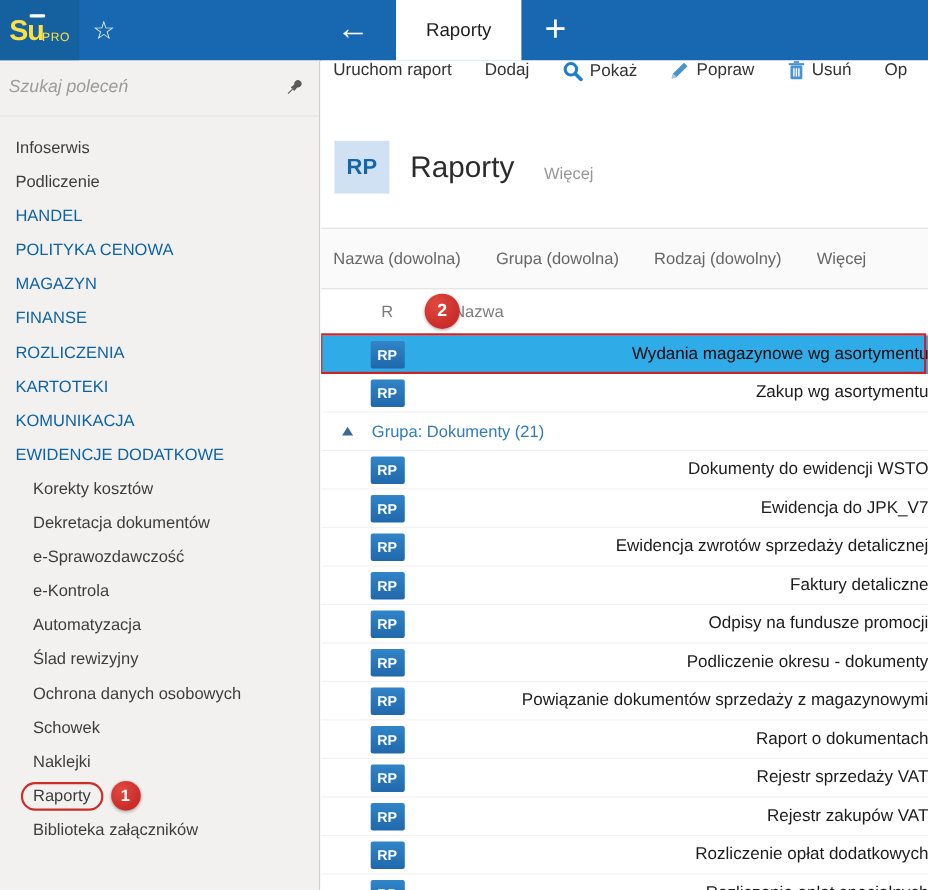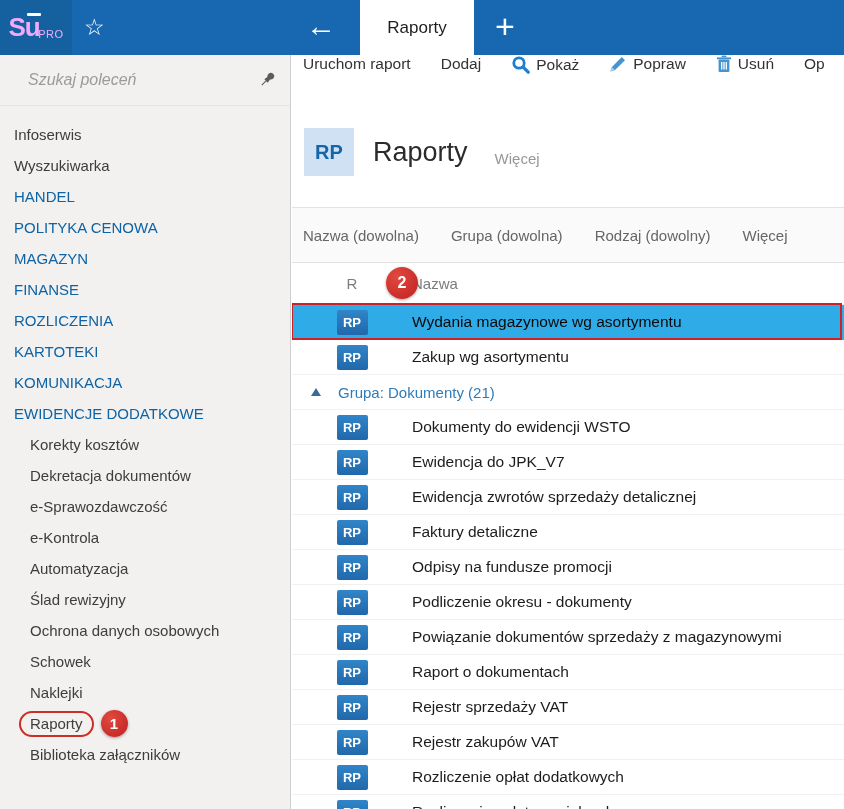--- a/index.html
+++ b/index.html
@@ -3,36 +3,36 @@
 <meta charset="utf-8">
 <style>
   html,body{margin:0;padding:0;}
   .screen{position:relative;width:844px;height:809px;overflow:hidden;background:#fff;
           font-family:"Liberation Sans",sans-serif;-webkit-font-smoothing:antialiased;}
 
   
   .topbar{position:absolute;top:0;left:0;width:844px;height:55px;background:#1768b0;}
   .logo-block{position:absolute;left:0;top:0;width:72px;height:55px;background:#15619f;
               display:flex;align-items:center;justify-content:center;}
-  .logo{position:relative;color:#f0abfc;padding-right:24px;}
+  .logo{position:relative;color:#fde047;padding-right:24px;}
   .logo-text{font-size:26px;font-weight:bold;position:relative;letter-spacing:-1px;}
   .logo-text::after{content:'';position:absolute;top:1px;right:-1px;width:14px;height:3px;background:#fff;border-radius:1px;}
   .logo-badge{position:absolute;top:16px;right:0;font-size:11px;font-weight:normal;letter-spacing:.5px;}
   .star{position:absolute;left:84px;top:13px;font-size:23px;color:#fff;line-height:28px;cursor:pointer;}
   .back{position:absolute;left:306px;top:9px;font-size:30px;color:#fff;line-height:34px;cursor:pointer;}
   .tab-active{position:absolute;left:360px;top:0;width:114px;height:55px;background:#fff;
               display:flex;align-items:center;justify-content:center;font-size:17px;color:#1e1e1e;cursor:default;}
   .newtab{position:absolute;left:495px;top:5px;font-size:34px;font-weight:200;color:#fff;line-height:42px;cursor:pointer;}
 
   
   .sidebar{position:absolute;top:55px;left:0;width:291px;bottom:0;background:#f2f1ef;
            border-right:1px solid #cfcfcf;box-sizing:border-box;}
   .search-row{height:50px;position:relative;border-bottom:1px solid #e7e6e4;}
   .search-input{width:100%;height:100%;box-sizing:border-box;border:none;outline:none;background:transparent;
-                padding:0 44px 0 28px;font-size:16px;font-family:inherit;color:#333;}
+                padding:0 44px 0 8px;font-size:16px;font-family:inherit;color:#333;}
   .search-input::placeholder{color:#9b9b9b;font-style:italic;}
   .pin{position:absolute;right:13px;top:15px;cursor:pointer;}
   .menu{margin-top:13px;}
   .side-item{height:31px;line-height:31px;padding-left:14px;font-size:15px;color:#3d3d3d;
              white-space:nowrap;cursor:pointer;}
   .side-item.category{color:#0d63a5;}
   .side-item.subitem{padding-left:30px;}
   .side-item.annotated{display:flex;align-items:center;line-height:normal;}
   .red-outline{border:2px solid #cb2d27;border-radius:13px;padding:2px 9px 3px 9px;margin-left:-11px;}
   .red-circle{width:27px;height:27px;border-radius:50%;
@@ -63,21 +63,21 @@
   .col-r{width:120px;text-align:center;cursor:pointer;}
   .col-name{cursor:pointer;}
   .circle2{position:absolute;left:94px;top:4px;width:32px;height:32px;font-size:16px;z-index:6;}
 
   .grid-body{position:relative;}
   .grid-row{height:35px;display:flex;align-items:center;border-bottom:1px solid #f1f1f1;
             position:relative;font-size:15.5px;color:#1c1c1c;box-sizing:border-box;cursor:pointer;}
   .cell-icon{width:120px;display:flex;justify-content:center;flex:none;}
   .rp-badge{width:31px;height:25px;background:linear-gradient(#3085c8,#2068ab);color:#fff;font-weight:bold;
             font-size:13px;display:flex;align-items:center;justify-content:center;border-radius:2px;}
-  .cell-name{flex:1;white-space:nowrap;overflow:hidden;}
+  .cell-name{flex:1;white-space:nowrap;overflow:hidden;text-align:right;}
   .grid-row.selected{background:#2fabe8;border-bottom-color:#2fabe8;}
   .grid-row.selected .cell-name{color:#0a0a0a;}
   .red-box{position:absolute;left:-1px;right:2px;top:-2px;bottom:-1px;border:2px solid #cb2127;
            pointer-events:none;z-index:5;}
   .grid-group{height:35px;display:flex;align-items:center;padding-left:19px;gap:17px;font-size:15px;
               color:#2e7cb8;border-bottom:1px solid #f1f1f1;box-sizing:border-box;cursor:pointer;}
   .group-tri{width:0;height:0;border-left:5px solid transparent;border-right:5px solid transparent;
              border-bottom:8px solid #3b6a9a;flex:none;cursor:pointer;}
 </style>
 </head>
@@ -108,21 +108,21 @@
           <g transform="rotate(45 9 9)" fill="#5b5b5b">
             <circle cx="9" cy="4.5" r="3.1"></circle>
             <path d="M7.4 6.4h3.2L11.2 11H6.8z"></path>
             <rect x="8.5" y="11" width="1" height="5.6"></rect>
           </g>
         </svg>
       </span>
     </div>
     <div class="menu">
         <div class="side-item item"><span>Infoserwis</span></div>
-        <div class="side-item item"><span>Wyszukiwarka</span></div>
+        <div class="side-item item"><span>Podliczenie</span></div>
         <div class="side-item category"><span>HANDEL</span></div>
         <div class="side-item category"><span>POLITYKA CENOWA</span></div>
         <div class="side-item category"><span>MAGAZYN</span></div>
         <div class="side-item category"><span>FINANSE</span></div>
         <div class="side-item category"><span>ROZLICZENIA</span></div>
         <div class="side-item category"><span>KARTOTEKI</span></div>
         <div class="side-item category"><span>KOMUNIKACJA</span></div>
         <div class="side-item category"><span>EWIDENCJE DODATKOWE</span></div>
         <div class="side-item subitem"><span>Korekty kosztów</span></div>
         <div class="side-item subitem"><span>Dekretacja dokumentów</span></div>

